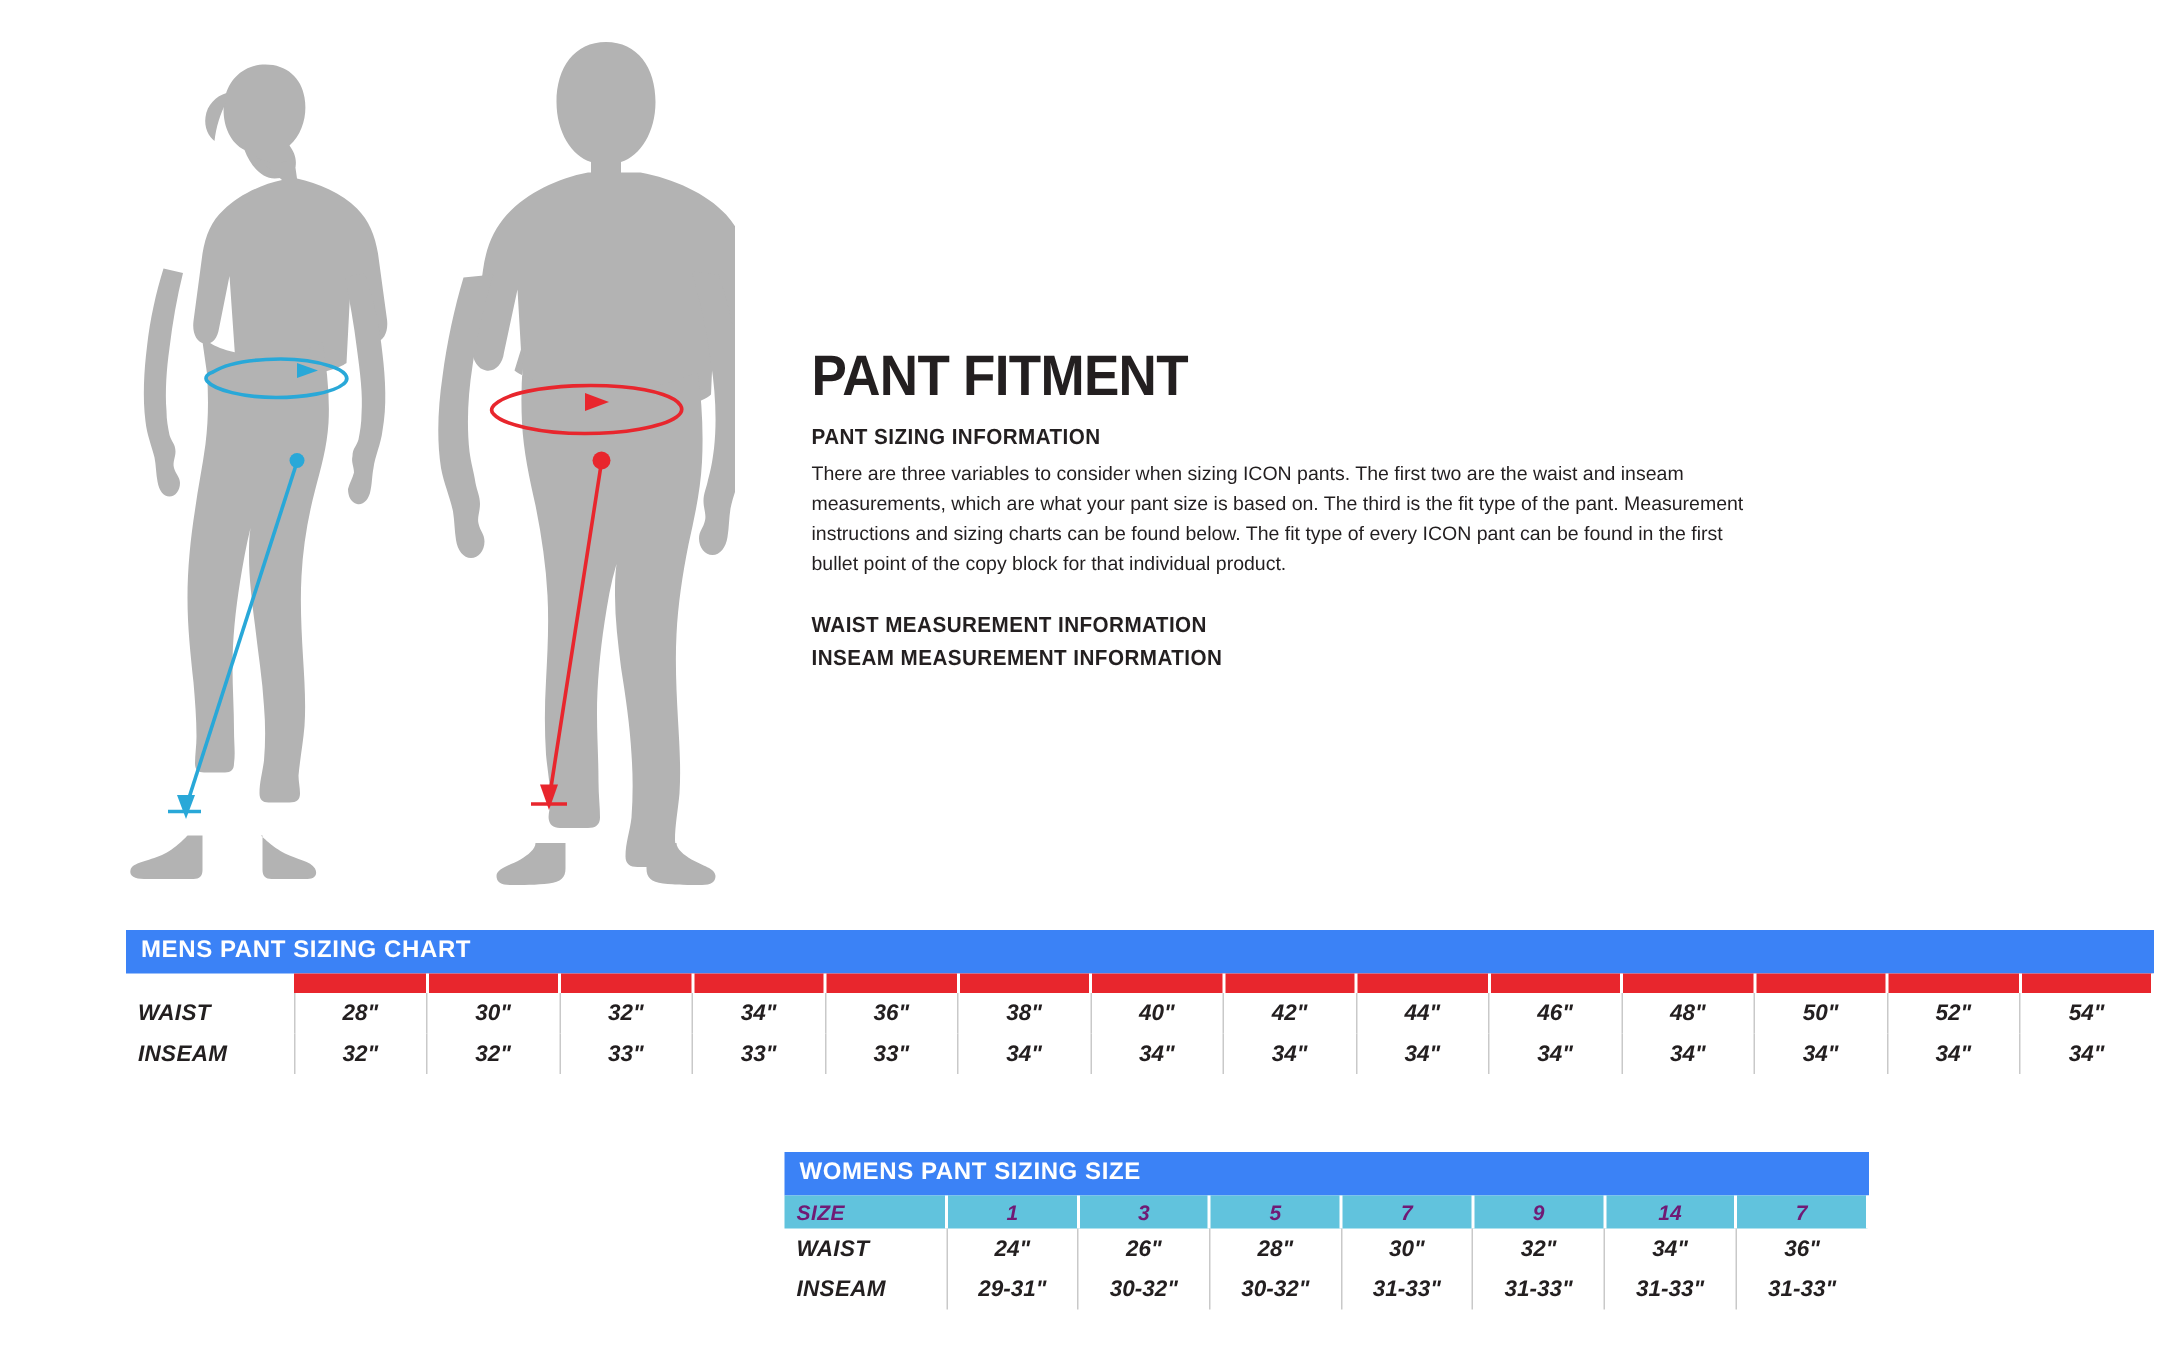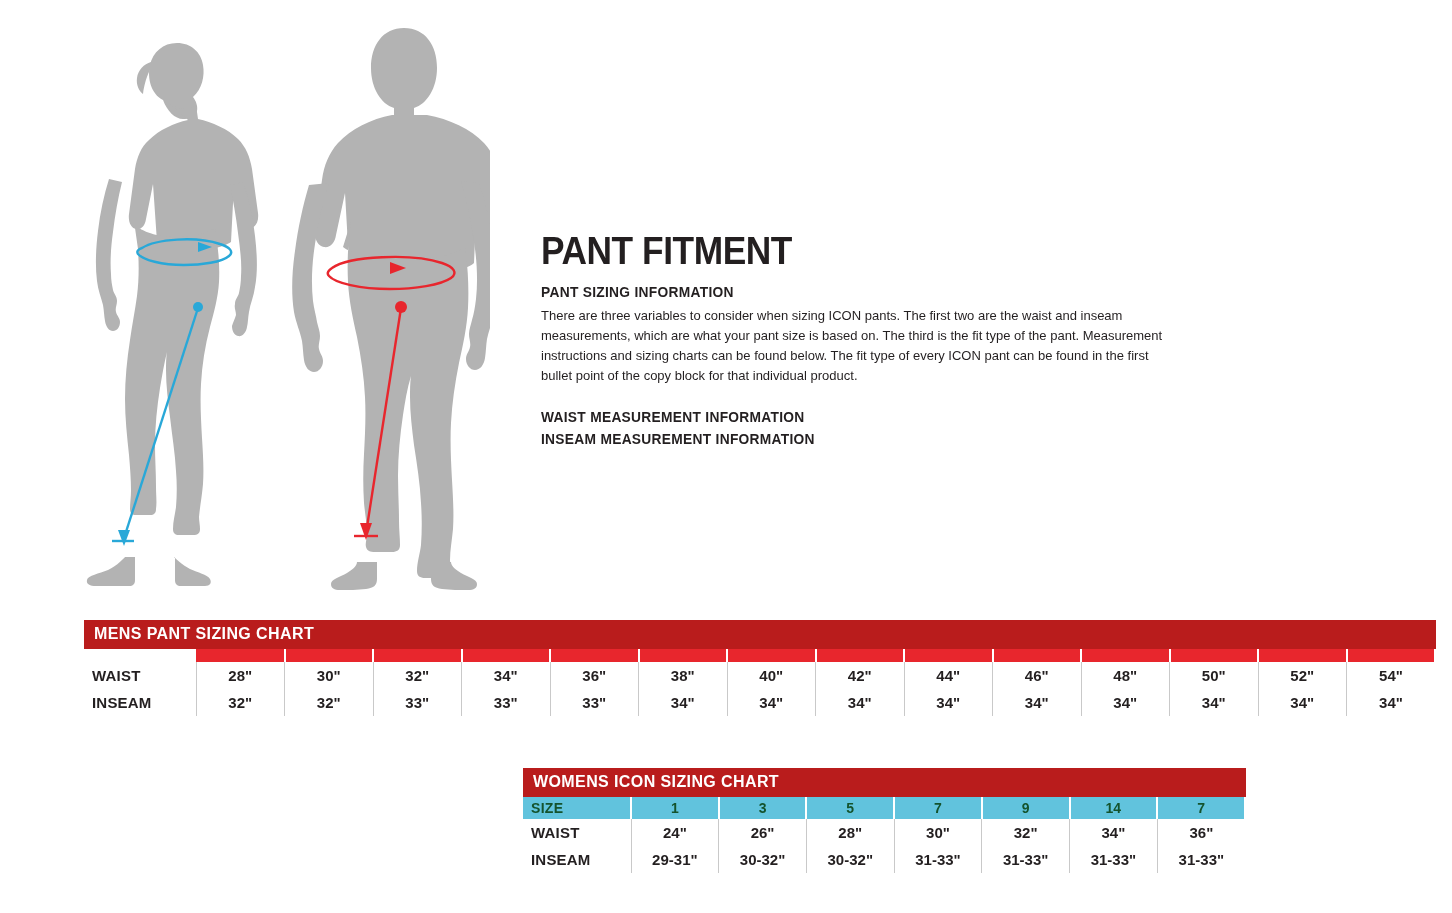--- a/index.html
+++ b/index.html
@@ -69,32 +69,33 @@
     top: 620px;
     width: 1352px;
   }
   #womens-chart {
     position: absolute;
     left: 523px;
     top: 768px;
     width: 723px;
   }
   .chart-title {
-    background: #b91c1c;
+    background: #3b82f6;
     color: #ffffff;
     font-size: 16px;
     font-weight: bold;
     letter-spacing: 0.4px;
     padding: 5px 10px 6px 10px;
     transform: none;
   }
   table {
     border-collapse: collapse;
     width: 100%;
     table-layout: fixed;
+    font-style: italic;
   }
   td, th {
     border-right: 1px solid #c9c9c9;
     text-align: center;
     font-size: 15px;
     font-weight: bold;
     padding: 5px 2px;
     color: #231f20;
   }
   td:last-child, th:last-child { border-right: none; }
@@ -112,21 +113,21 @@
     padding: 0;
     border-right: 2px solid #ffffff;
   }
   tr.bandrow td.blank { background: transparent; border-right: none; }
   #mens-chart tbody tr.datarow td { border-bottom: none; }
   #mens-chart tbody tr.datarow:first-of-type td { }
 
   
   .wband td {
     background: #61c3dd;
-    color: #14532d;
+    color: #701a75;
     font-size: 14px;
     font-weight: bold;
     padding: 3px 2px;
     border-right: 2px solid #ffffff;
   }
   .wband td.labelcell {
     text-align: left;
     padding-left: 8px;
     letter-spacing: 0.3px;
   }
@@ -271,21 +272,21 @@
           <td>34"</td>
           <td>34"</td>
           <td>34"</td>
           <td>34"</td>
         </tr>
       </tbody>
     </table>
   </div>
 
   <div id="womens-chart">
-    <div class="chart-title">WOMENS ICON SIZING CHART</div>
+    <div class="chart-title">WOMENS PANT SIZING SIZE</div>
     <table>
       <colgroup>
         <col style="width:108px">
         <col span="7">
       </colgroup>
       <tbody>
         <tr class="wband">
           <td class="labelcell">SIZE</td>
           <td>1</td>
           <td>3</td>

